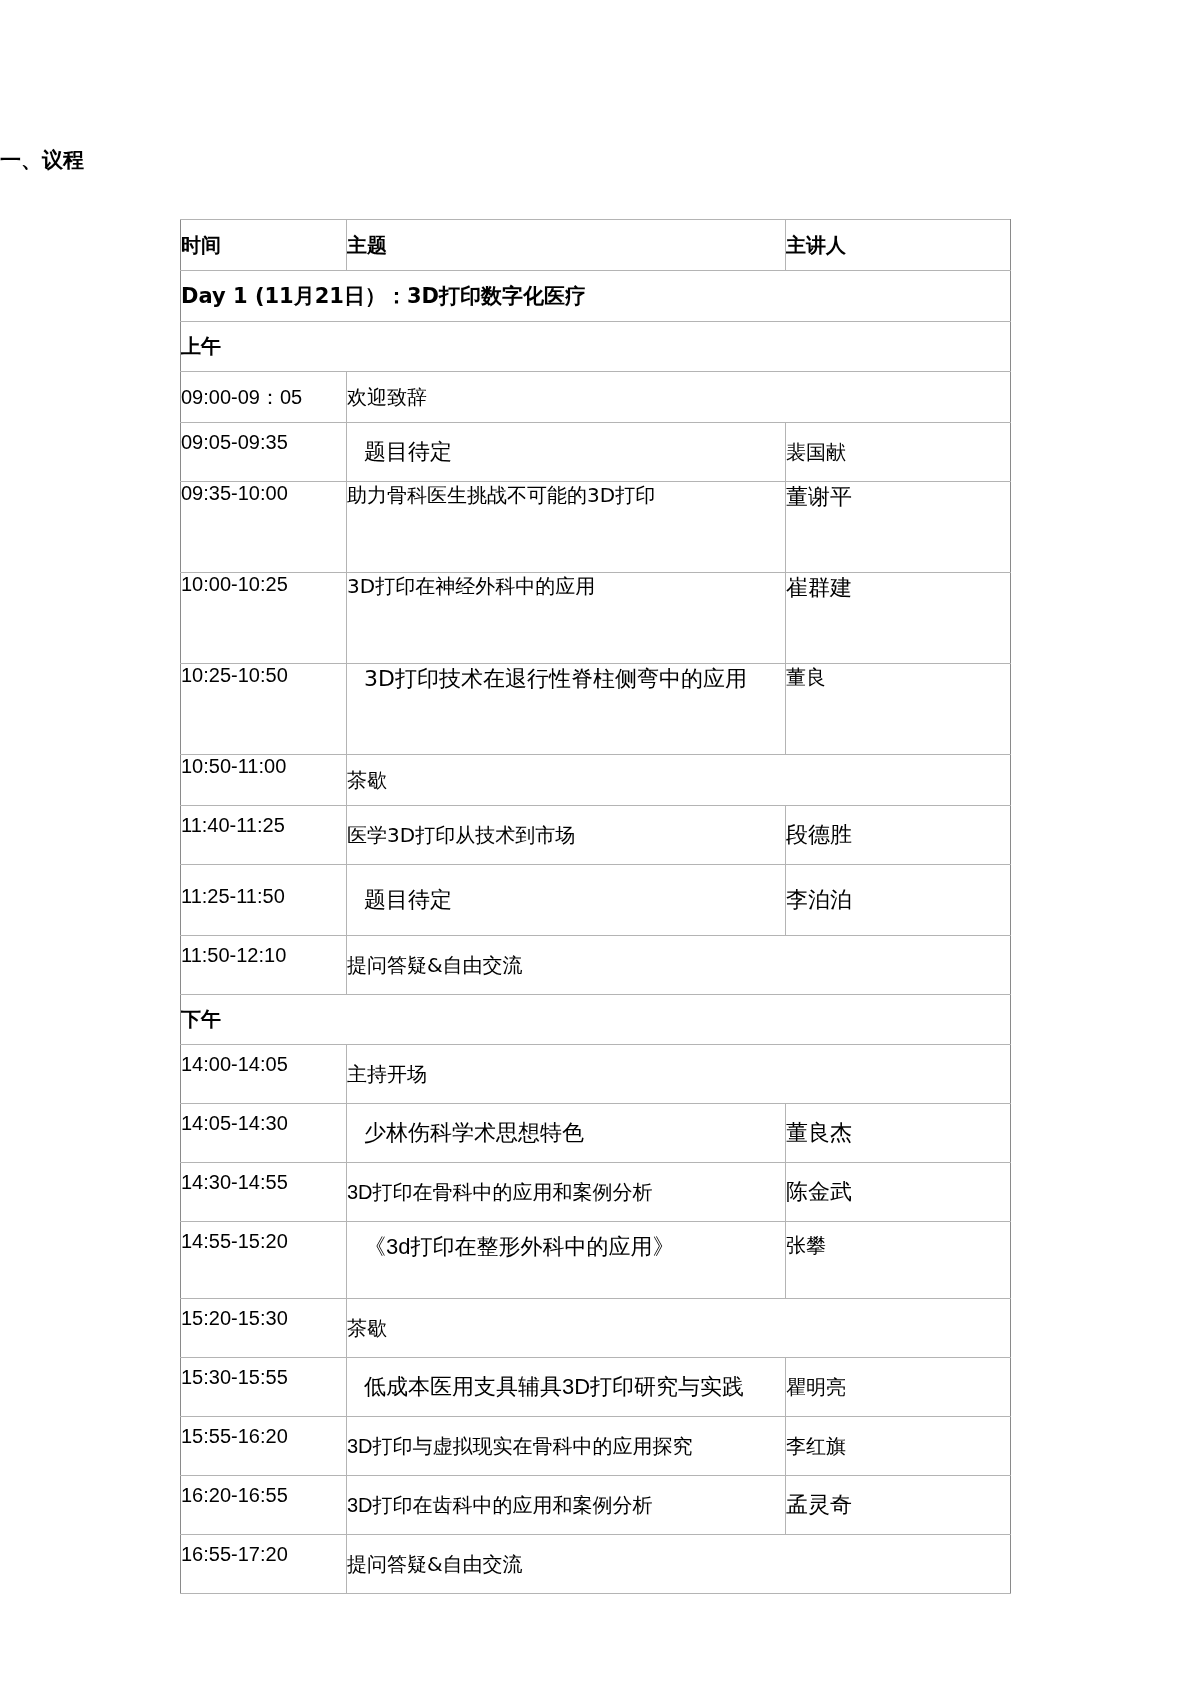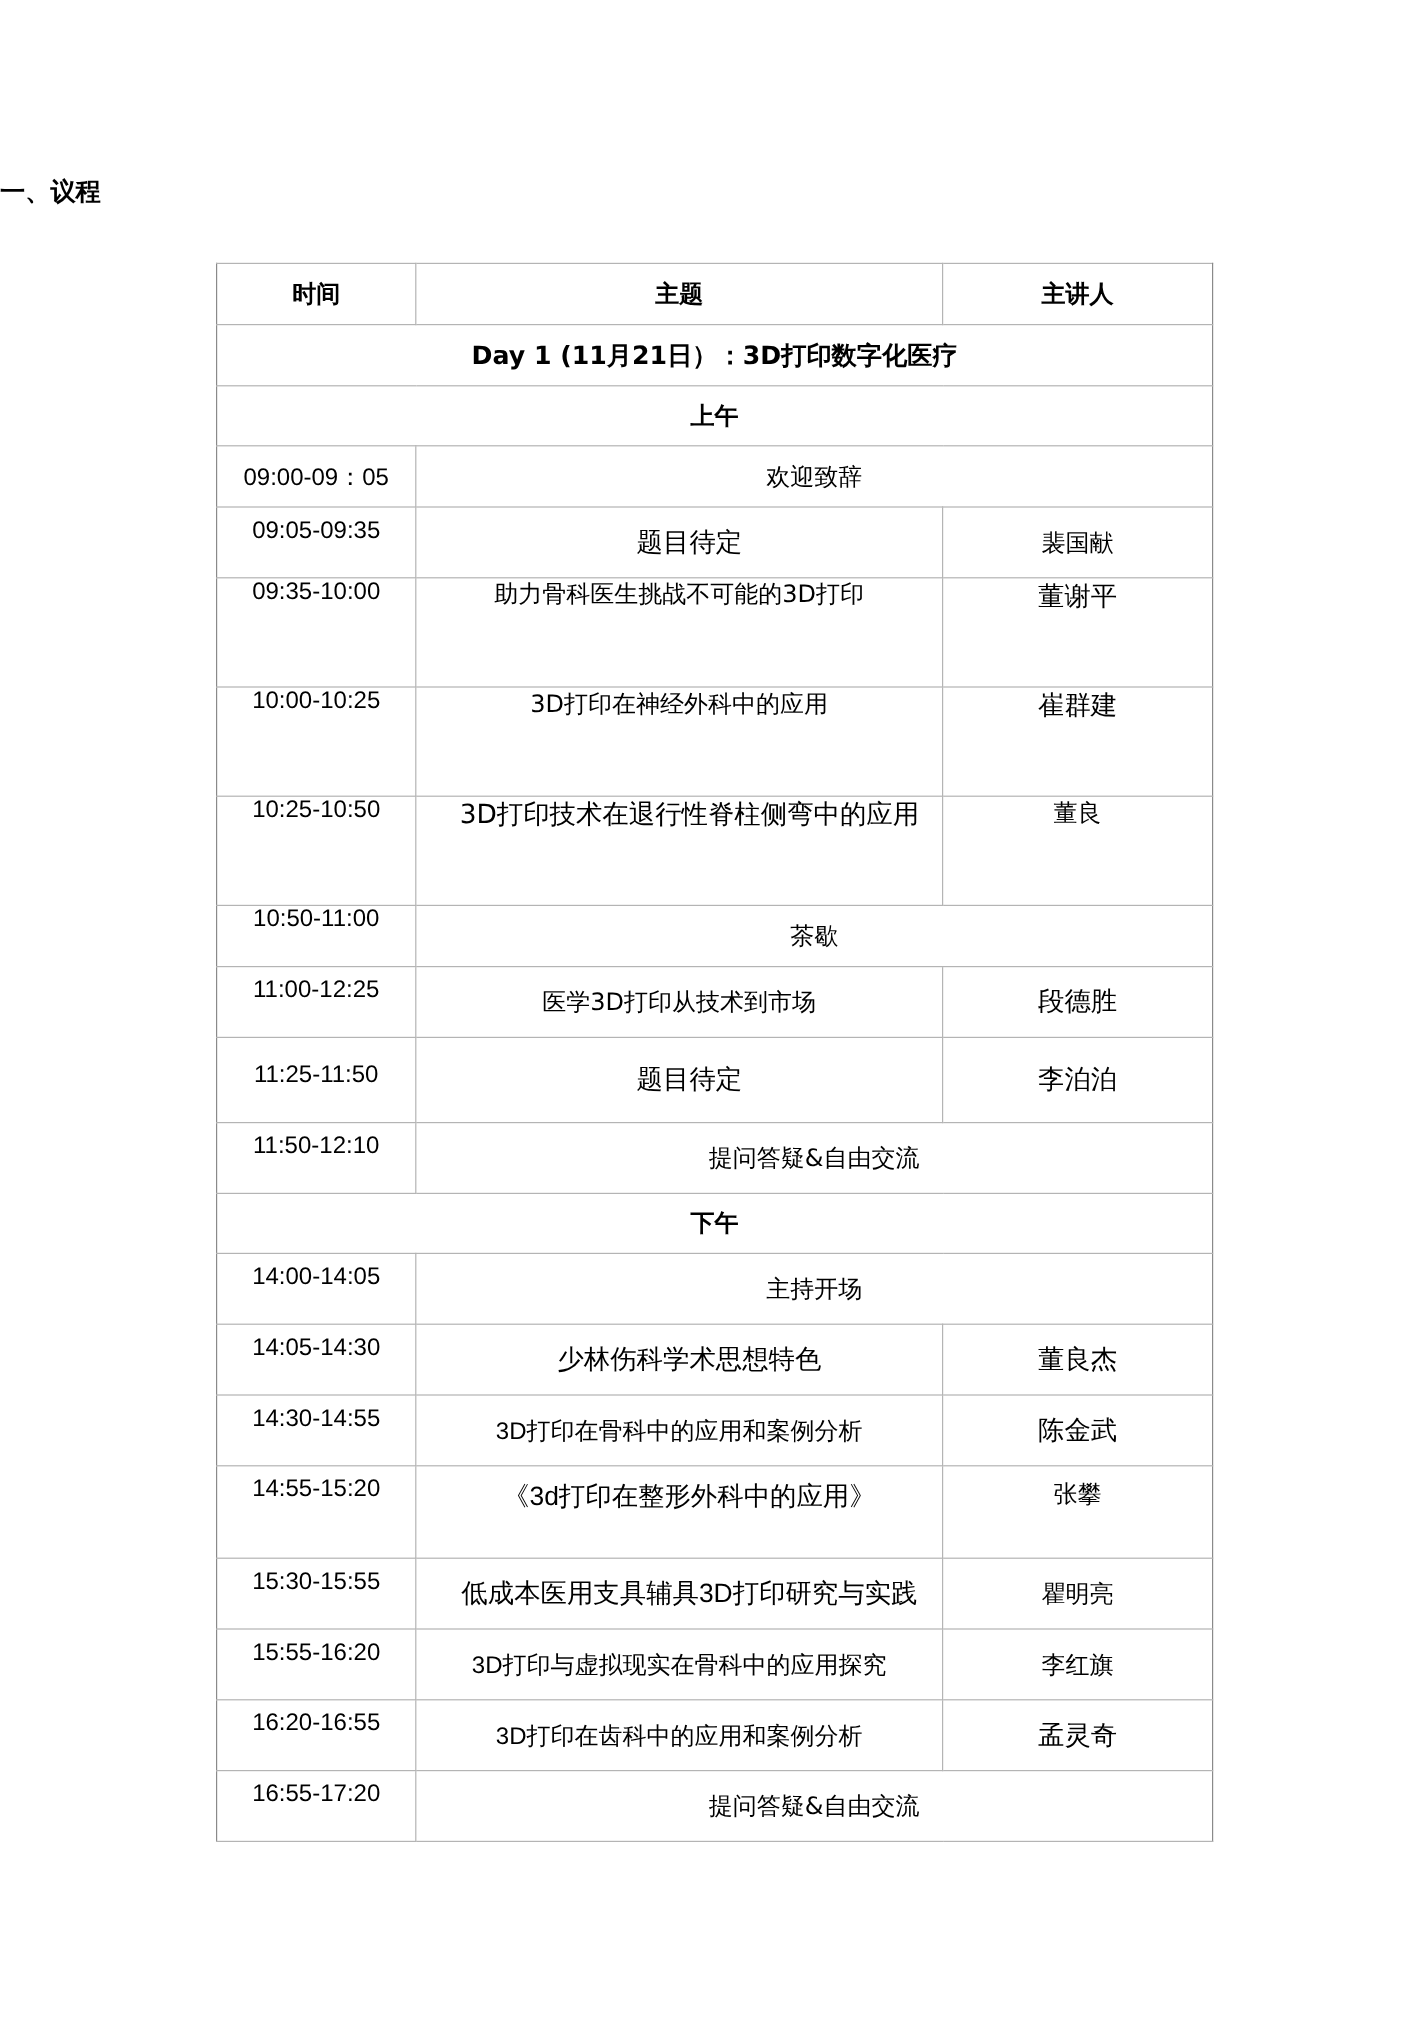--- a/index.html
+++ b/index.html
@@ -1,19 +1,19 @@
 <!DOCTYPE html>
 <html><head>
 <meta charset="utf-8">
 <style>
   html, body { margin: 0; padding: 0; background: #ffffff; }
   body { width: 1190px; height: 1684px; position: relative; font-family: "DejaVu Sans", sans-serif; color: #000; }
   .title { position: absolute; top: 146px; left: 0; width: 1190px; text-align: left; font-size: 21px; font-weight: bold; }
   table.agenda { position: absolute; top: 219px; left: 180px; width: 830px; border-collapse: collapse; table-layout: fixed; }
-  table.agenda td, table.agenda th { border: 1.5px solid #b4b4b4; padding: 0; text-align: center; }
+  table.agenda td, table.agenda th { border: 1.5px solid #b4b4b4; padding: 0; text-align: left; }
   table.agenda tr > :first-child { border-left-color: #8a8a8a; }
   table.agenda tr > :last-child { border-right-color: #8a8a8a; }
   col.c-time { width: 166px; }
   col.c-topic { width: 439px; }
   col.c-speaker { width: 225px; }
   th { font-size: 20px; font-weight: bold; height: 50px; }
   .day-row td { font-size: 21px; font-weight: bold; height: 50px; }
   .period-row td { font-size: 20px; font-weight: bold; height: 49px; }
   td.time { font-family: Liberation Sans, sans-serif; font-size: 20px; vertical-align: top; padding-top: 13px; }
   td.time.mid { vertical-align: middle; padding-top: 0; }
@@ -73,21 +73,21 @@
   <tr class="r-tall">
     <td class="time">10:25-10:50</td>
     <td class="topic big top">3D打印技术在退行性脊柱侧弯中的应用</td>
     <td class="speaker top">董良</td>
   </tr>
   <tr class="r-std">
     <td class="time">10:50-11:00</td>
     <td class="topic" colspan="2">茶歇</td>
   </tr>
   <tr class="r-std">
-    <td class="time" style="padding-top:8px">11:00-12:25</td>
+    <td class="time" style="padding-top:8px">11:40-11:25</td>
     <td class="topic">医学3D打印从技术到市场</td>
     <td class="speaker big">段德胜</td>
   </tr>
   <tr class="r-std">
     <td class="time" style="padding-top:20px">11:25-11:50</td>
     <td class="topic big">题目待定</td>
     <td class="speaker big">李泊泊</td>
   </tr>
   <tr class="r-std">
     <td class="time" style="padding-top:8px">11:50-12:10</td>
@@ -111,20 +111,24 @@
     <td class="time" style="padding-top:8px">14:30-14:55</td>
     <td class="topic serif">3D打印在骨科中的应用和案例分析</td>
     <td class="speaker big">陈金武</td>
   </tr>
   <tr class="r-mid">
     <td class="time" style="padding-top:8px">14:55-15:20</td>
     <td class="topic big serif top" style="padding-top:10px">《3d打印在整形外科中的应用》</td>
     <td class="speaker top" style="padding-top:10px">张攀</td>
   </tr>
   <tr class="r-std">
+    <td class="time" style="padding-top:8px">15:20-15:30</td>
+    <td class="topic" colspan="2">茶歇</td>
+  </tr>
+  <tr class="r-std">
     <td class="time" style="padding-top:8px">15:30-15:55</td>
     <td class="topic big serif">低成本医用支具辅具3D打印研究与实践</td>
     <td class="speaker">瞿明亮</td>
   </tr>
   <tr class="r-std">
     <td class="time" style="padding-top:8px">15:55-16:20</td>
     <td class="topic serif">3D打印与虚拟现实在骨科中的应用探究</td>
     <td class="speaker">李红旗</td>
   </tr>
   <tr class="r-std">

